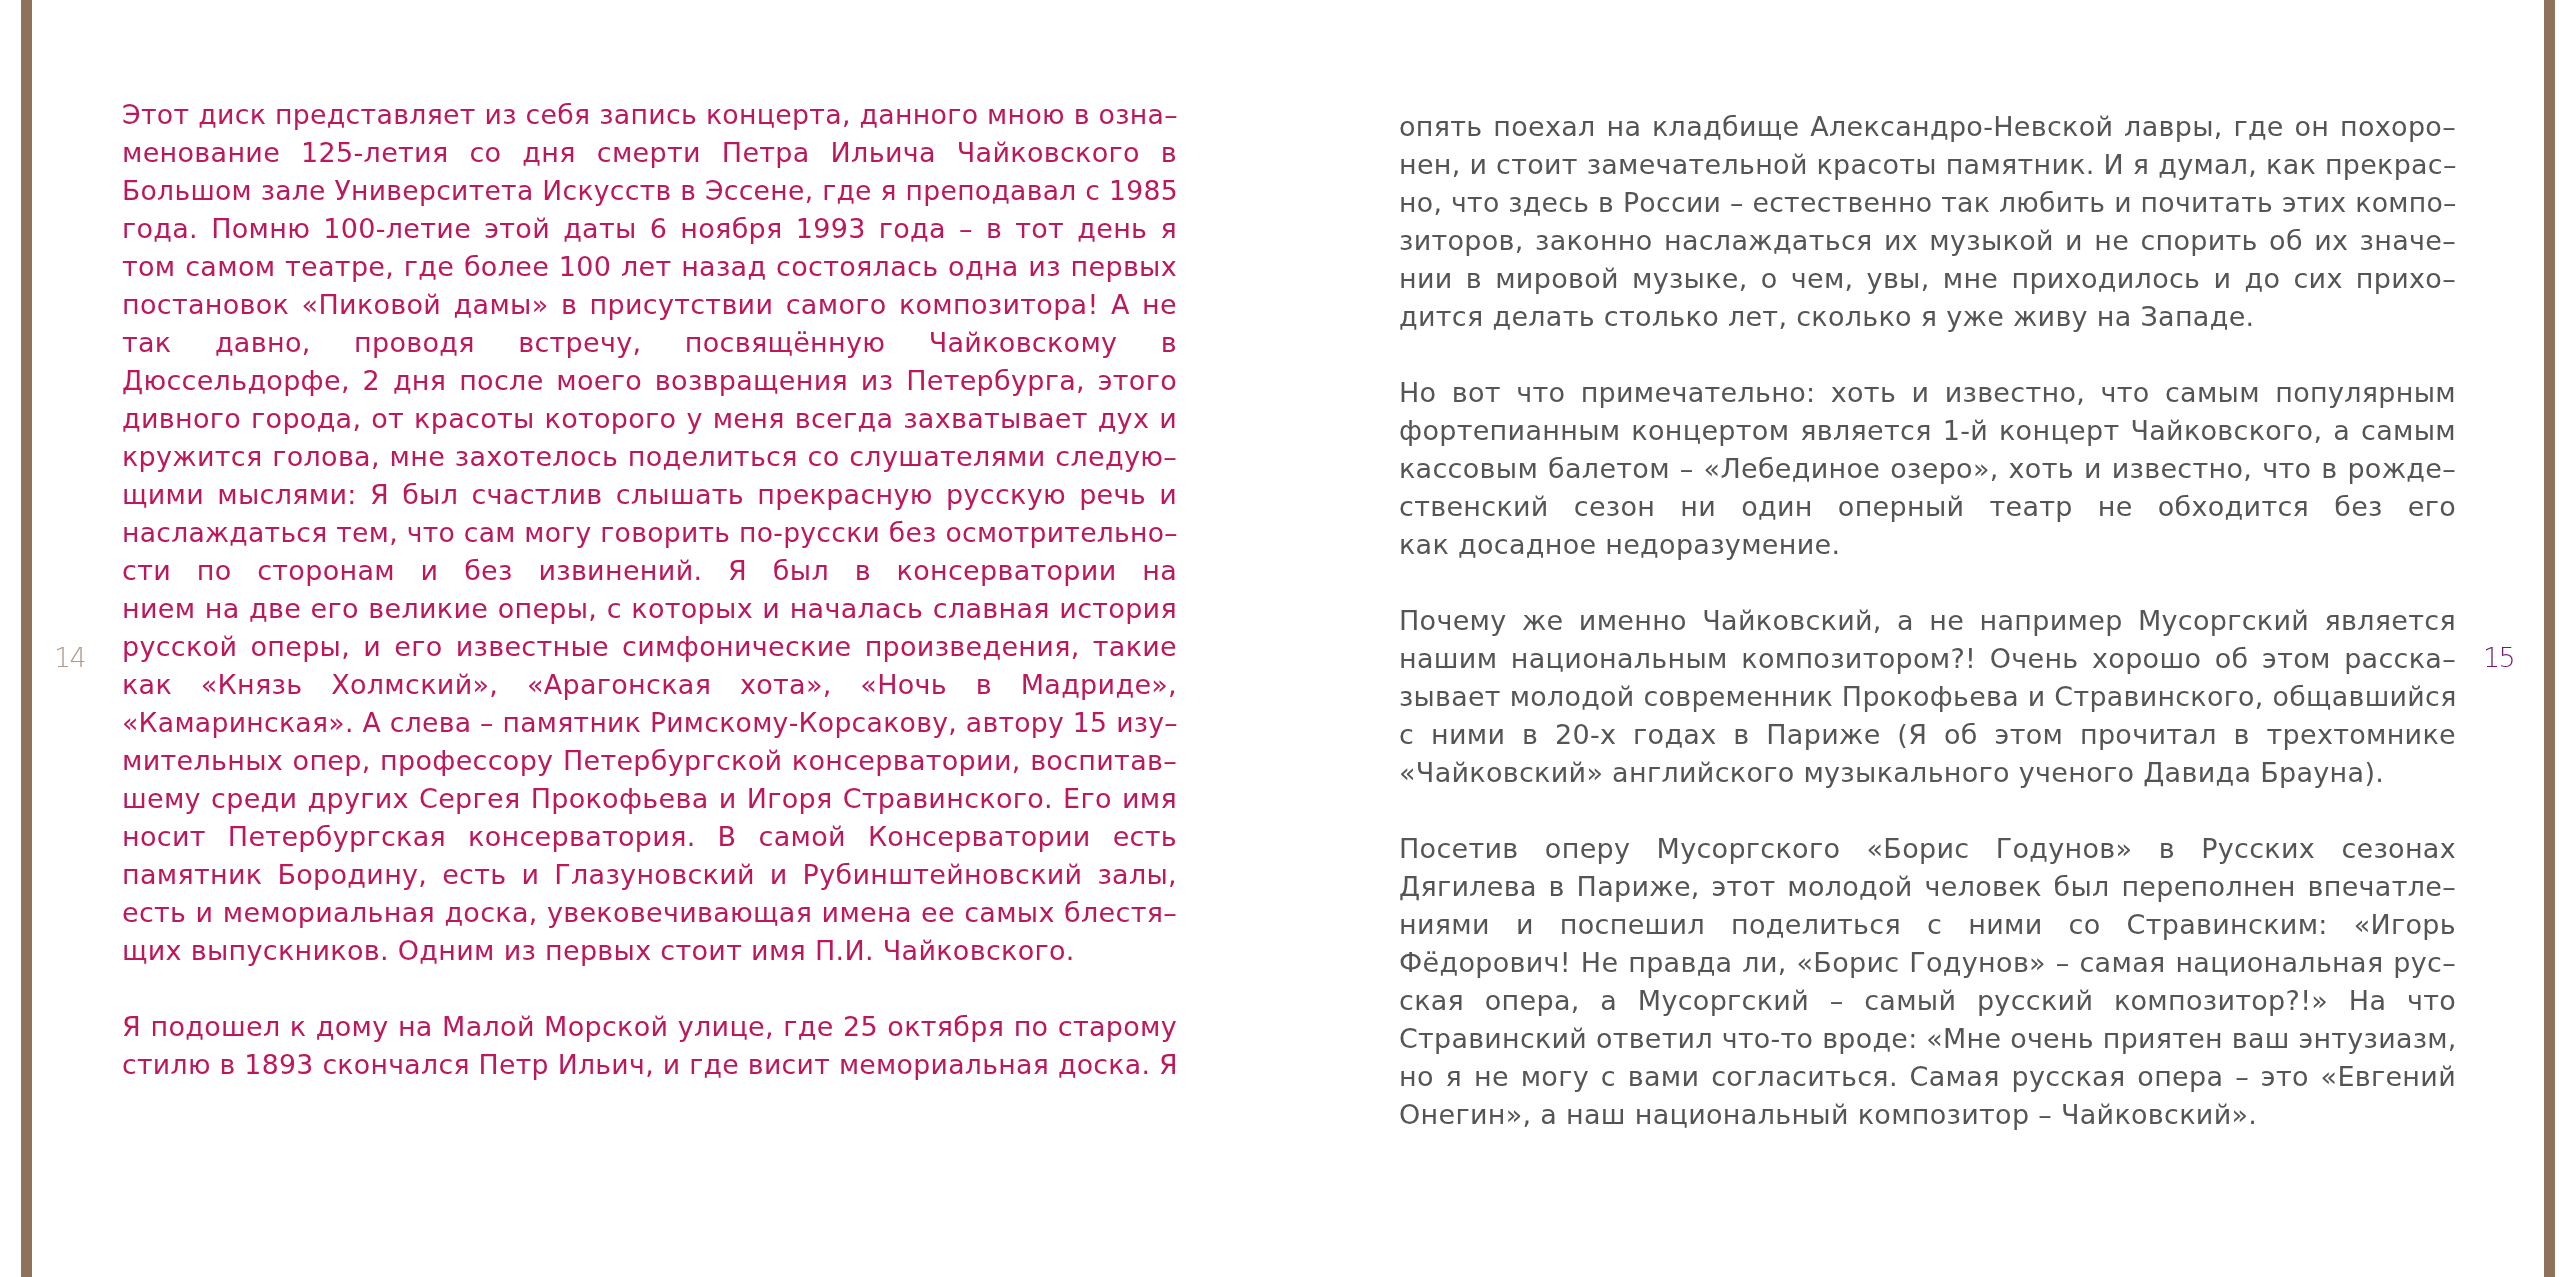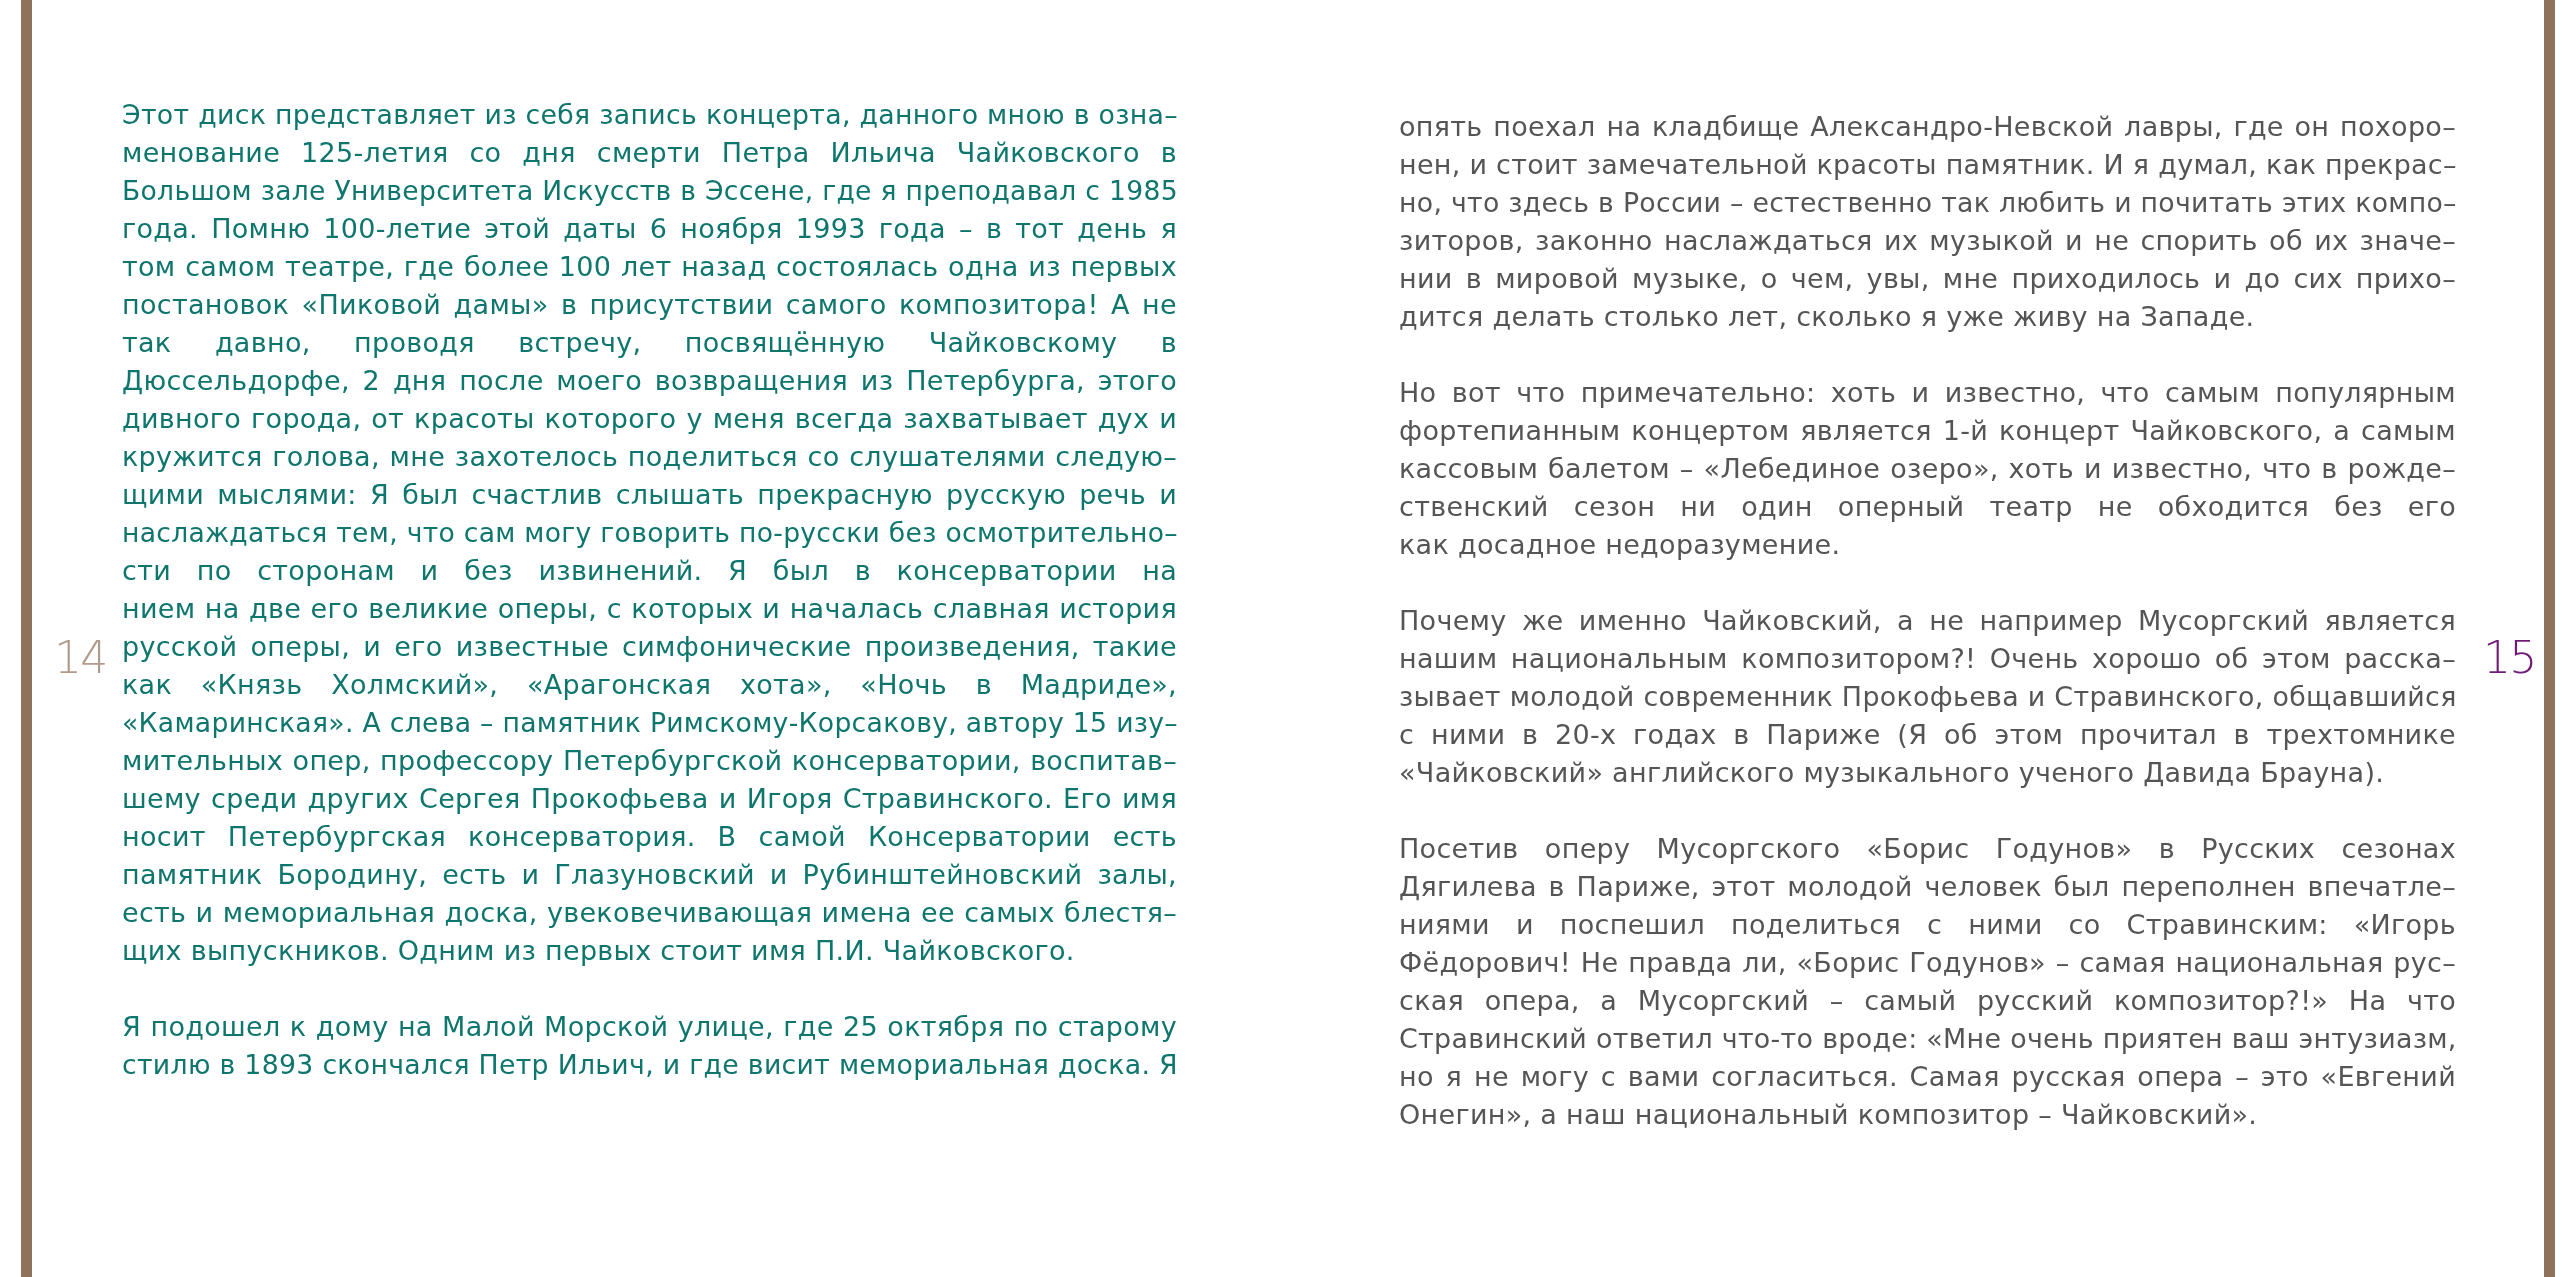--- a/index.html
+++ b/index.html
@@ -5,21 +5,21 @@
     html, body { margin: 0; padding: 0; background: #ffffff; }
     body {
       width: 2576px; height: 1277px; position: relative; overflow: hidden;
       font-family: "DejaVu Sans", sans-serif;
     }
     .edge-bar { position: absolute; top: 0; width: 10.8px; height: 1277px; }
     .edge-left { left: 21px; }
     .edge-right { left: 2544px; }
     .page-num {
       position: absolute; top: 631px; font-family: "DejaVu Sans", sans-serif;
-      font-weight: 200; font-size: 44px; line-height: 54px; letter-spacing: -1.8px;
+      font-weight: 200; font-size: 27px; line-height: 54px; letter-spacing: -1.8px;
     }
     .pn-left { left: 54px; }
     .pn-right { left: 2483px; }
     .column {
       position: absolute; top: 96px;
       color: #555555; font-size: 27px; line-height: 38px;
     }
     .col-left { left: 122px; width: 1055px; }
     .col-right { left: 1399px; width: 1057px; }
     .para { margin: 0 0 38px 0; }
@@ -33,21 +33,21 @@
   </style>
 </head>
 <body>
 
 <div class="edge-bar edge-left" style="background: rgb(143, 114, 92);"></div>
 <div class="edge-bar edge-right" style="background: rgb(143, 114, 92);"></div>
 
 <div class="page-num pn-left" style="color: rgb(176, 154, 138);">14</div>
 <div class="page-num pn-right" style="color: #701a75;">15</div>
 
-<div class="column col-left" style="color: #0f766e;">
+<div class="column col-left" style="color: #be185d;">
     <div class="para">
       <span class="line" style="width: 1065px; transform: scaleX(0.991061);">Этот диск представляет из себя запись концерта, данного мною в озна–</span>
       <span class="line">менование 125-летия со дня смерти Петра Ильича Чайковского в</span>
       <span class="line" style="width: 1071px; transform: scaleX(0.985483);">Большом зале Университета Искусств в Эссене, где я преподавал с 1985</span>
       <span class="line">года. Помню 100-летие этой даты 6 ноября 1993 года – в тот день я</span>
       <span class="line">том самом театре, где более 100 лет назад состоялась одна из первых</span>
       <span class="line">постановок «Пиковой дамы» в присутствии самого композитора! А не</span>
       <span class="line">так давно, проводя встречу, посвящённую Чайковскому в</span>
       <span class="line">Дюссельдорфе, 2 дня после моего возвращения из Петербурга, этого</span>
       <span class="line">дивного города, от красоты которого у меня всегда захватывает дух и</span>

